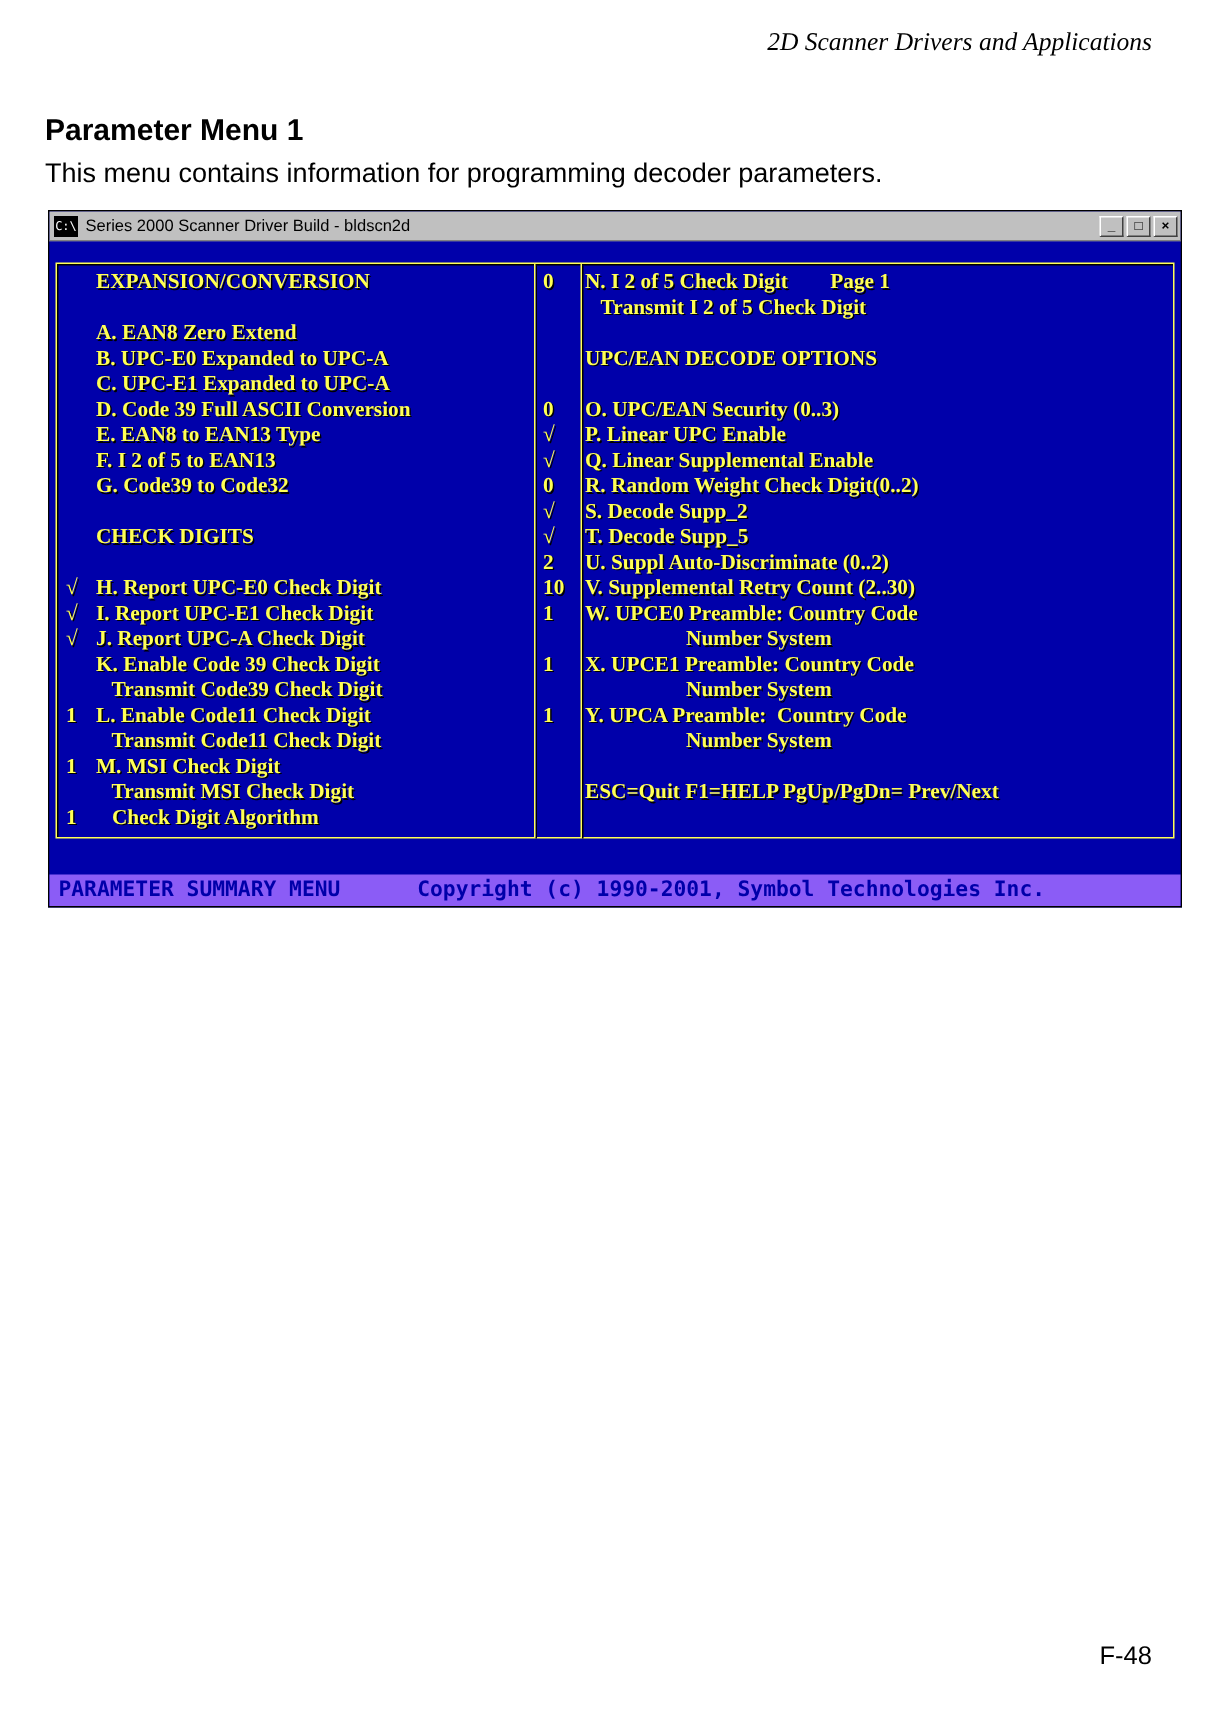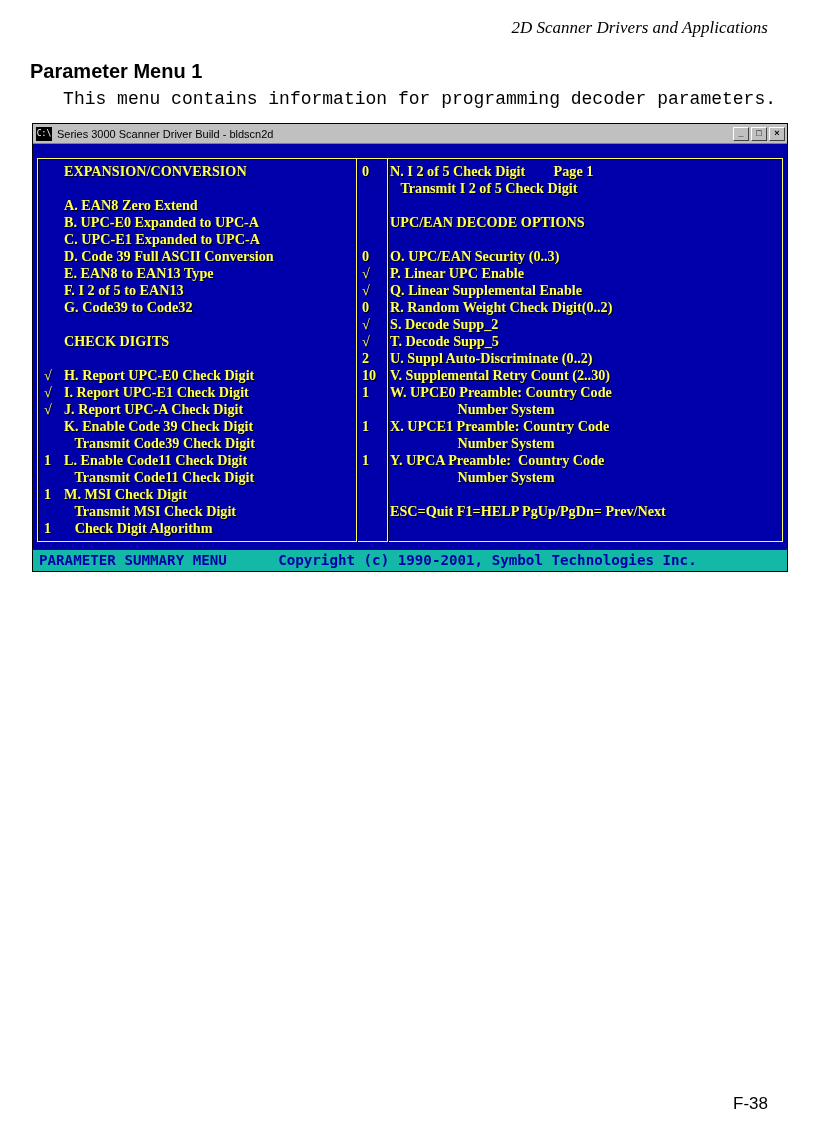--- a/index.html
+++ b/index.html
@@ -12,35 +12,34 @@
     height: 1142px;
     position: relative;
   }
   .page {
     padding: 18px 40px 30px 30px;
   }
   .header-right {
     text-align: right;
     font-style: italic;
     font-size: 17px;
-    margin-bottom: 22px;
+    margin-bottom: 38px;
     margin-right: 8px;
   }
   .section-title {
     font-weight: bold;
     font-size: 20px;
     font-family: Liberation Sans, sans-serif;
     margin-bottom: 6px;
     font-style: normal;
   }
   .section-desc {
     font-size: 18px;
     margin-bottom: 14px;
-    font-family: Liberation Mono, monospace;
-    text-align: right;
+    font-family: Liberation Sans, sans-serif;
   }
   .window {
     border: 1px solid #000;
     background: #0000aa;
     width: 756px;
     margin-left: 2px;
   }
   .titlebar {
     background: #c0c0c0;
     height: 20px;
@@ -105,28 +104,28 @@
   .col-left { flex: 0 0 290px; border-right: 0; }
   .col-val { width: 26px; text-align: left; padding-left:3px;}
   .col-right { flex: 1; }
   .vline {
     width: 0;
     border-left: 1px solid #ffff55;
     margin: -4px 2px -4px 2px;
     box-shadow: 1px 1px 0 #000;
   }
   .footer-bar {
-    background: #14b8a6;
+    background: #8b5cf6;
     color: #0000aa;
     font-family: "Lucida Console", "Consolas", monospace;
     font-size: 14.2px;
     font-weight: bold;
     padding: 2px 6px;
     white-space: pre;
-    margin-top: 8px;
+    margin-top: 24px;
     text-shadow: none;
   }
   .outer-frame {
     border: 1px solid #ffff55;
     margin: 4px;
     box-shadow: 1px 1px 0 #000 inset;
     padding: 0;
   }
   .page-num {
     position: absolute;
@@ -140,21 +139,21 @@
 <body>
 
 <div class="page">
   <div class="header-right">2D Scanner Drivers and Applications</div>
   <div class="section-title">Parameter Menu 1</div>
   <div class="section-desc">This menu contains information for programming decoder parameters.</div>
 
   <div class="window">
     <div class="titlebar">
       <span class="sysicon">C:\</span>
-      <span class="title-text">Series 3000 Scanner Driver Build - bldscn2d</span>
+      <span class="title-text">Series 2000 Scanner Driver Build - bldscn2d</span>
       <span class="winbtn">_</span>
       <span class="winbtn">□</span>
       <span class="winbtn">×</span>
     </div>
 
     <div class="terminal">
       <div class="outer-frame">
       <div class="term-body">
 
         <div class="col col-mark-left" id="left-marks">
@@ -251,13 +250,13 @@
 
 ESC=Quit F1=HELP PgUp/PgDn= Prev/Next</div>
 
       </div>
       </div>
       <div class="footer-bar">PARAMETER SUMMARY MENU      Copyright (c) 1990-2001, Symbol Technologies Inc.</div>
     </div>
   </div>
 </div>
 
-<div class="page-num">F-38</div>
+<div class="page-num">F-48</div>
 
 </body></html>

